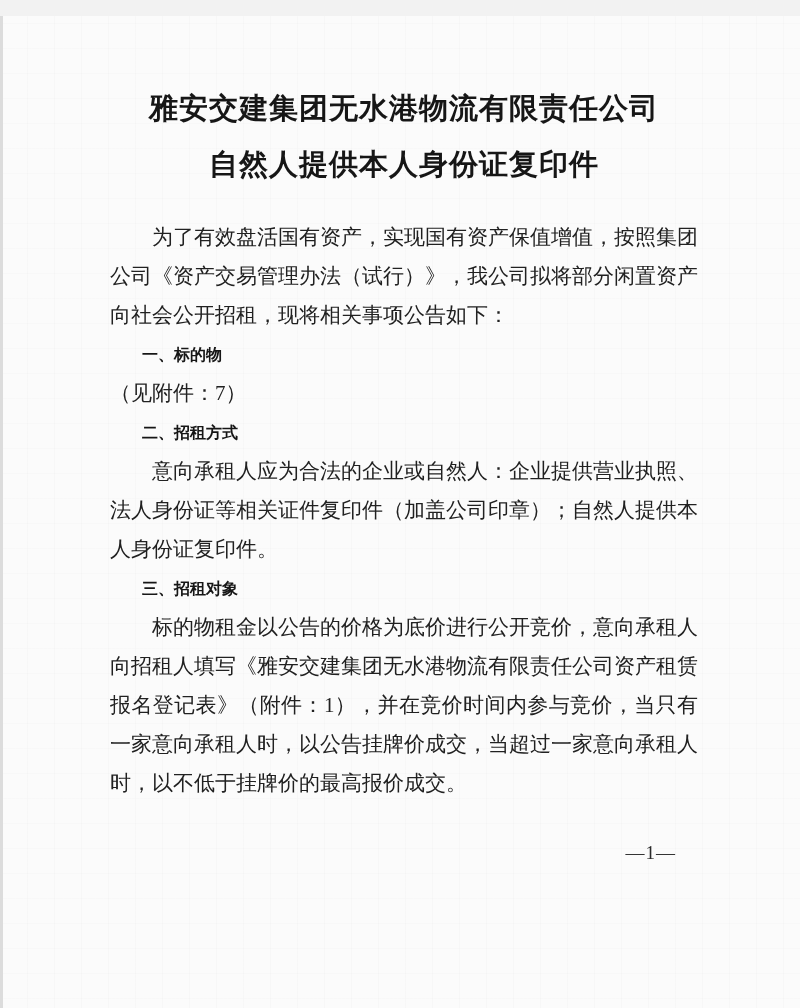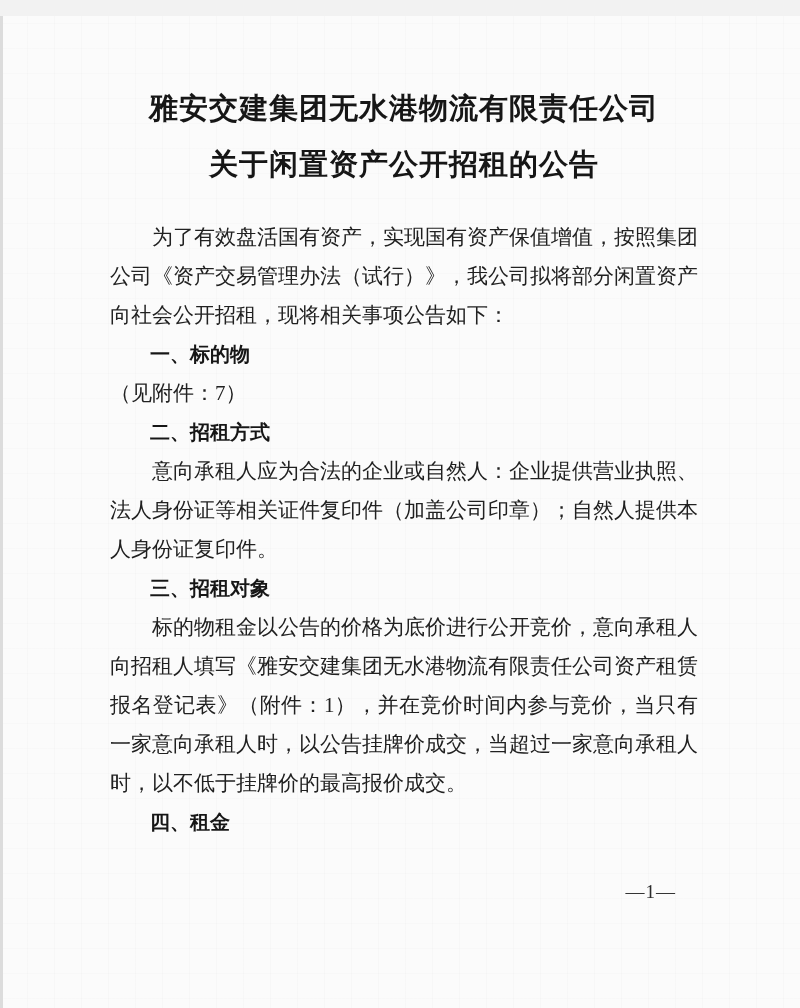--- a/index.html
+++ b/index.html
@@ -62,21 +62,21 @@
     text-indent: 0;
   }
   .intro {
     margin-top: 26px;
   }
   .section-heading {
     margin: 0;
     text-indent: 2em;
     font-family: "Liberation Sans", "DejaVu Sans", sans-serif;
     font-weight: 700;
-    font-size: 20px;
+    font-size: 16px;
     line-height: 39px;
     color: #161616;
   }
   .page-number {
     margin-top: 40px;
     text-align: right;
     padding-right: 22px;
     font-family: "Liberation Serif", "DejaVu Serif", serif;
     font-size: 19px;
     line-height: 20px;
@@ -87,37 +87,36 @@
 </head>
 <body>
 
 <div class="scan-page">
   <div class="scan-edge-left"></div>
 
   <div class="content">
 
     <div class="title-block">
       <div>雅安交建集团无水港物流有限责任公司</div>
-      <div>关于闲置资产公开招租的公告</div>
+      <div>自然人提供本人身份证复印件</div>
     </div>
 
     <div class="body-text">
 
       <p class="para intro">为了有效盘活国有资产，实现国有资产保值增值，按照集团公司《资产交易管理办法（试行）》，我公司拟将部分闲置资产向社会公开招租，现将相关事项公告如下：</p>
 
       <h2 class="section-heading">一、标的物</h2>
       <p class="para noindent">（见附件：7）</p>
 
       <h2 class="section-heading">二、招租方式</h2>
       <p class="para">意向承租人应为合法的企业或自然人：企业提供营业执照、法人身份证等相关证件复印件（加盖公司印章）；自然人提供本人身份证复印件。</p>
 
       <h2 class="section-heading">三、招租对象</h2>
       <p class="para">标的物租金以公告的价格为底价进行公开竞价，意向承租人向招租人填写《雅安交建集团无水港物流有限责任公司资产租赁报名登记表》（附件：1），并在竞价时间内参与竞价，当只有一家意向承租人时，以公告挂牌价成交，当超过一家意向承租人时，以不低于挂牌价的最高报价成交。</p>
 
-      <h2 class="section-heading">四、租金</h2>
 
       <div class="page-number">—1—</div>
 
     </div>
   </div>
 
   <div class="scan-edge-bottom"></div>
 </div>
 
 </body></html>

